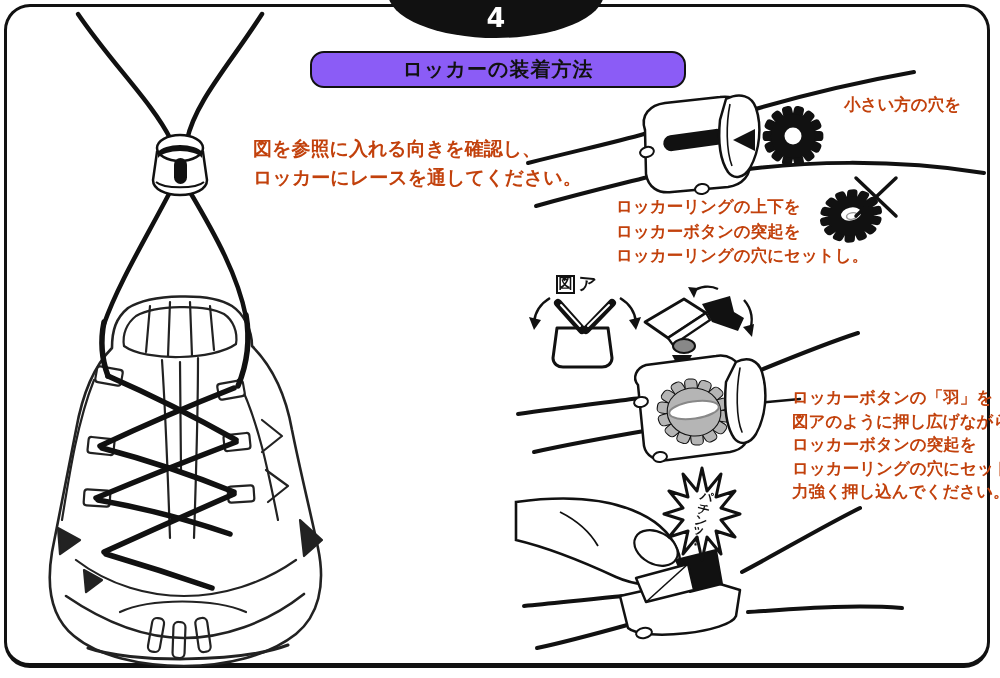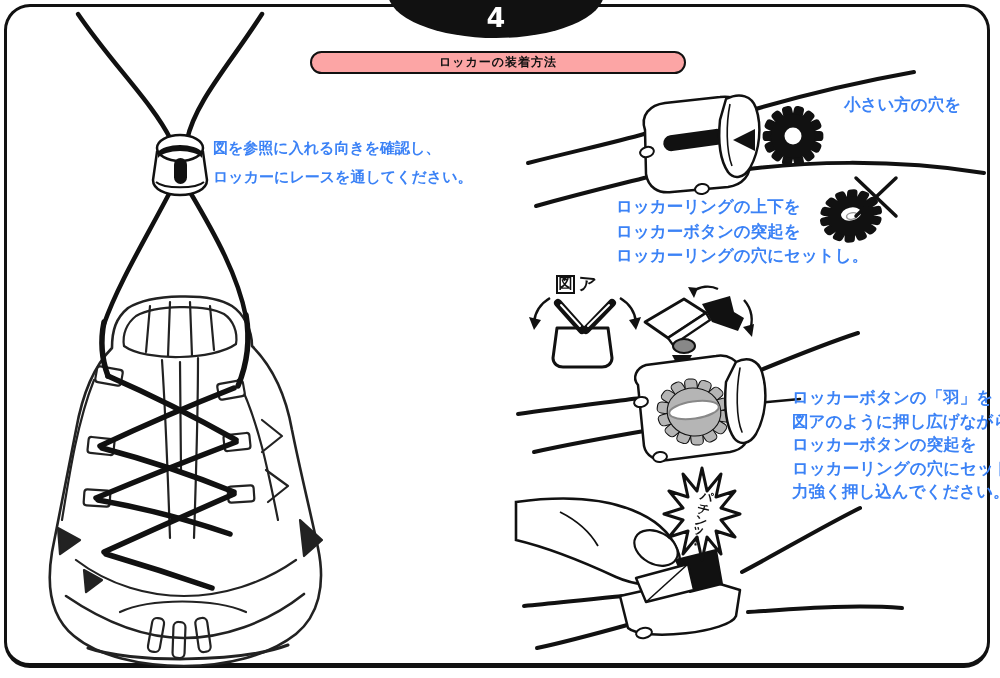--- a/index.html
+++ b/index.html
@@ -12,27 +12,27 @@
     border:3px solid #111;border-bottom-width:5px;border-radius:26px;
     box-sizing:border-box;background:#fff;
   }
   .tab{
     position:absolute;left:388px;top:-52px;width:216px;height:90px;
     background:#111;border-radius:50%;
     display:flex;align-items:flex-end;justify-content:center;
   }
   .tab .num{color:#fff;font-size:27px;font-weight:bold;line-height:1;padding-bottom:7px;}
   .banner{
-    position:absolute;left:310px;top:51px;width:376px;height:23px;
-    border:2.5px solid #111;border-radius:14px;background:#fca5a5;
+    position:absolute;left:310px;top:51px;width:376px;height:37px;
+    border:2.5px solid #111;border-radius:14px;background:#8b5cf6;
     display:flex;align-items:center;justify-content:center;
-    font-size:12px;font-weight:bold;box-sizing:border-box;letter-spacing:1px;
-  }
-  .jp{position:absolute;font-weight:600;color:#3b82f6;white-space:nowrap;}
-  .cap{font-size:15px;line-height:29px;}
+    font-size:20px;font-weight:bold;box-sizing:border-box;letter-spacing:1px;
+  }
+  .jp{position:absolute;font-weight:600;color:#c2410c;white-space:nowrap;}
+  .cap{font-size:19px;line-height:29px;margin-left:40px;}
   .note{font-size:16.5px;line-height:25px;}
   .warn{font-size:16.5px;line-height:24.5px;}
   .instr{font-size:16.5px;line-height:23.5px;}
   .figlabel{position:absolute;left:556px;top:272px;display:flex;align-items:center;gap:3px;}
   .figlabel .box{
     width:19px;height:19px;border:2px solid #111;display:flex;align-items:center;
     justify-content:center;font-size:14px;font-weight:bold;box-sizing:border-box;
   }
   .figlabel .kana{font-size:18px;font-weight:bold;transform:rotate(6deg);}
   .sfx{

